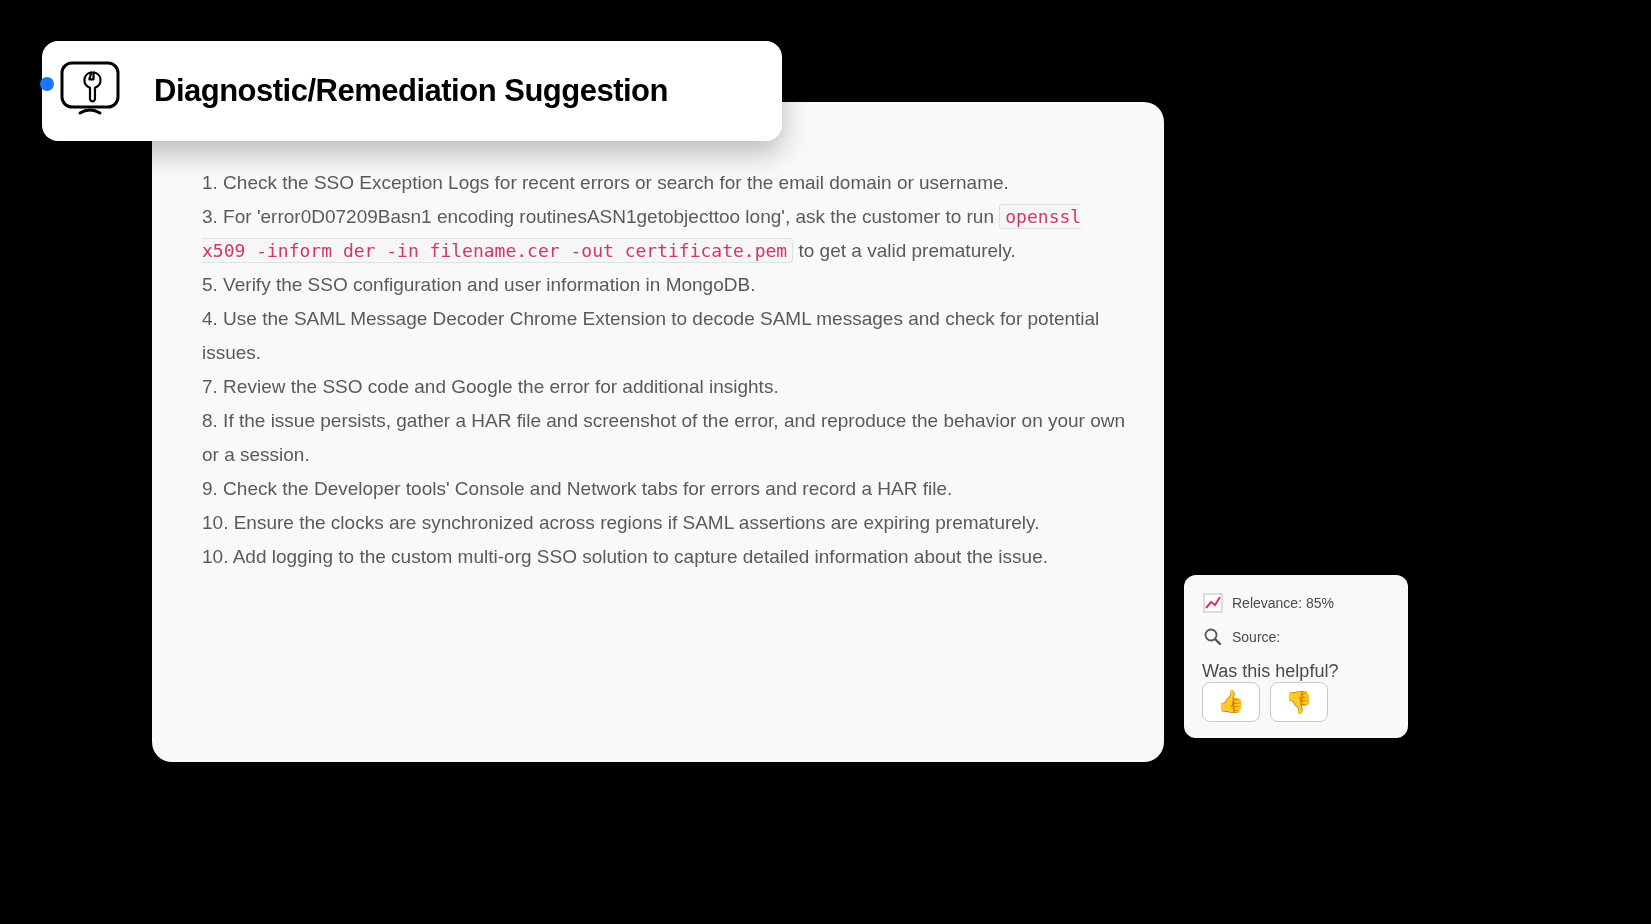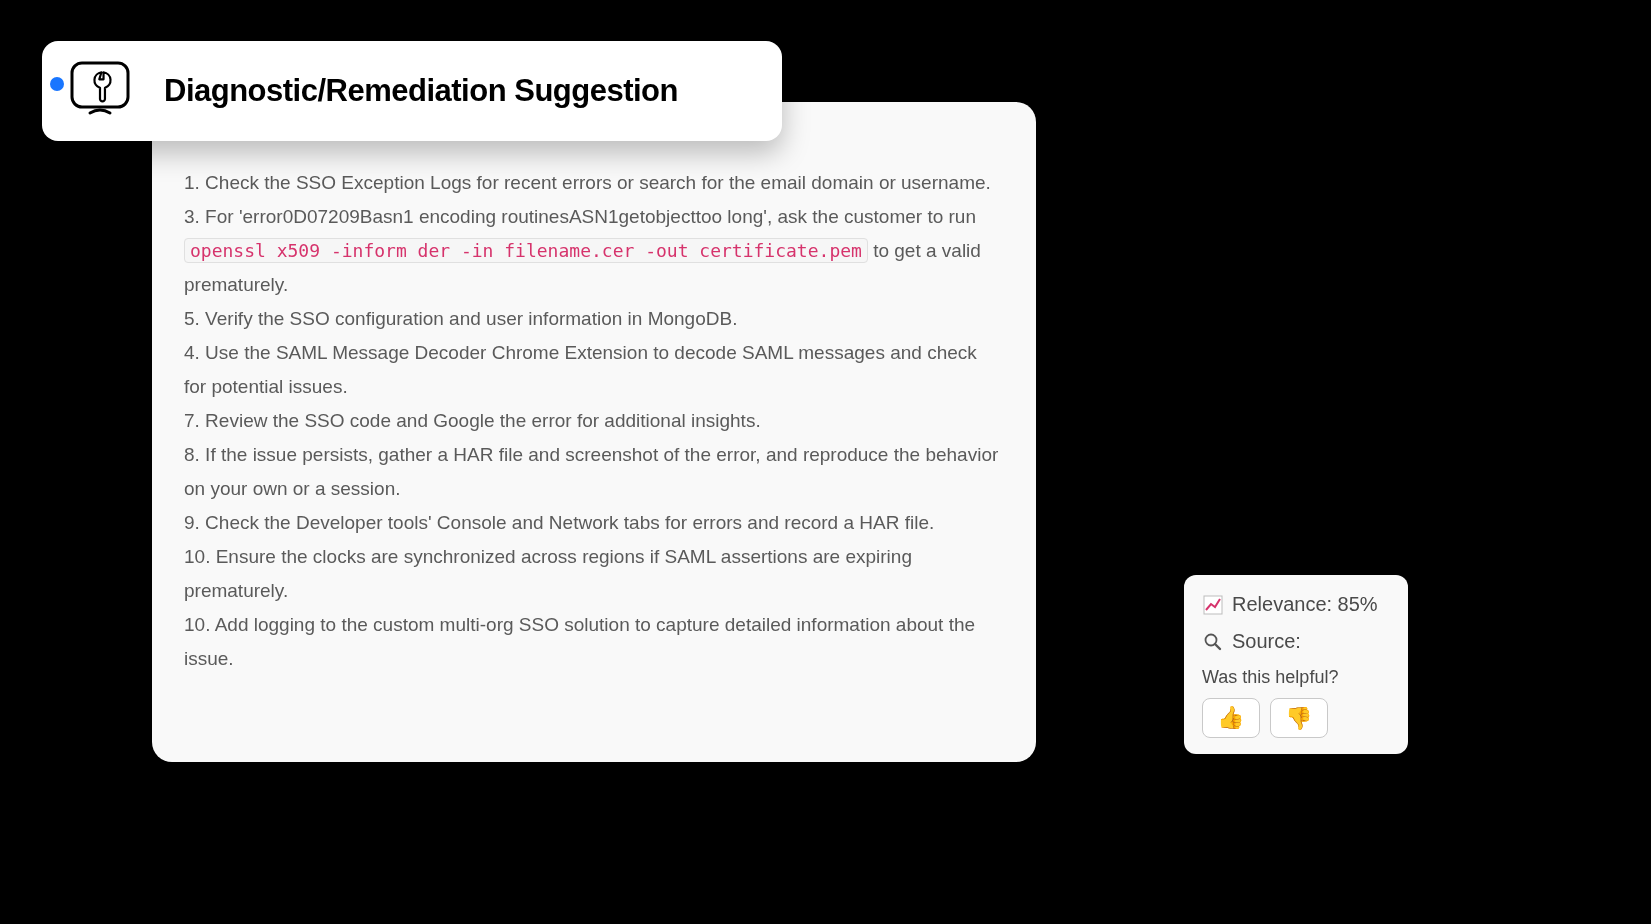--- a/index.html
+++ b/index.html
@@ -11,40 +11,40 @@
     width: 1651px;
     height: 924px;
     position: relative;
     overflow: hidden;
   }
 
   .main-card {
     position: absolute;
     top: 102px;
     left: 152px;
-    width: 884px;
+    width: 1012px;
     height: 660px;
     background: #f9f9f9;
     border-radius: 20px;
     box-shadow: 0 8px 24px rgba(0,0,0,0.25);
-    padding: 64px 32px 32px 32px;
+    padding: 64px 32px 32px 50px;
   }
 
   .header-card {
     position: absolute;
     top: 41px;
     left: 42px;
     width: 740px;
     height: 100px;
     background: #fff;
     border-radius: 16px;
     box-shadow: 0 12px 28px rgba(0,0,0,0.25);
     display: flex;
     align-items: center;
-    padding: 0 22px;
+    padding: 0 12px;
     z-index: 10;
   }
 
   .header-icon-wrap {
     position: relative;
     width: 72px;
     height: 72px;
     flex-shrink: 0;
     display: flex;
     align-items: center;
@@ -103,38 +103,37 @@
     background: #f9f9f9;
     border-radius: 12px;
     box-shadow: 0 10px 28px rgba(0,0,0,0.28);
     padding: 18px 18px 16px 18px;
     z-index: 20;
   }
 
   .feedback-row {
     display: flex;
     align-items: center;
-    font-size: 20px;
+    font-size: 14px;
     color: #4a4a4a;
     margin-bottom: 14px;
   }
 
   .feedback-row .emoji,
   .feedback-row .icon-slot {
     margin-right: 8px;
     display: inline-flex;
     align-items: center;
     justify-content: center;
     width: 22px;
   }
 
   .helpful-label {
     font-size: 18px;
     color: #4a4a4a;
-    margin-bottom: 10px;
   }
 
   .thumb-buttons {
     display: flex;
     gap: 10px;
   }
 
   .thumb-btn {
     width: 58px;
     height: 40px;

